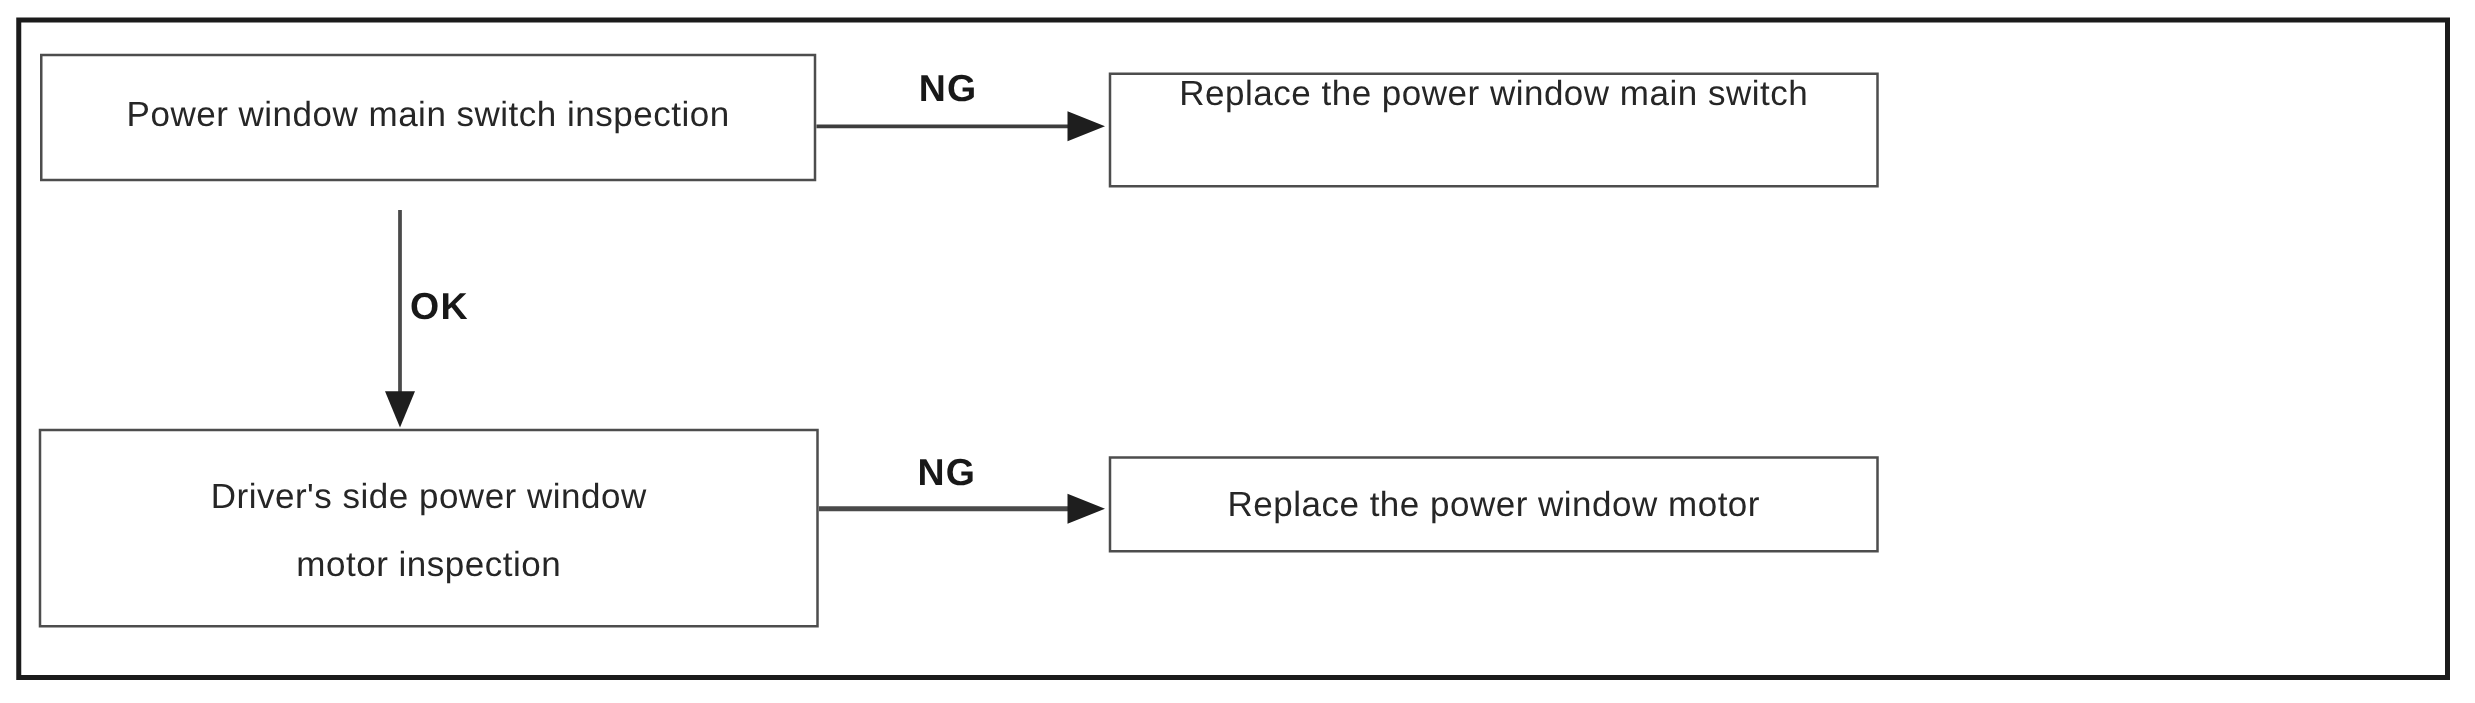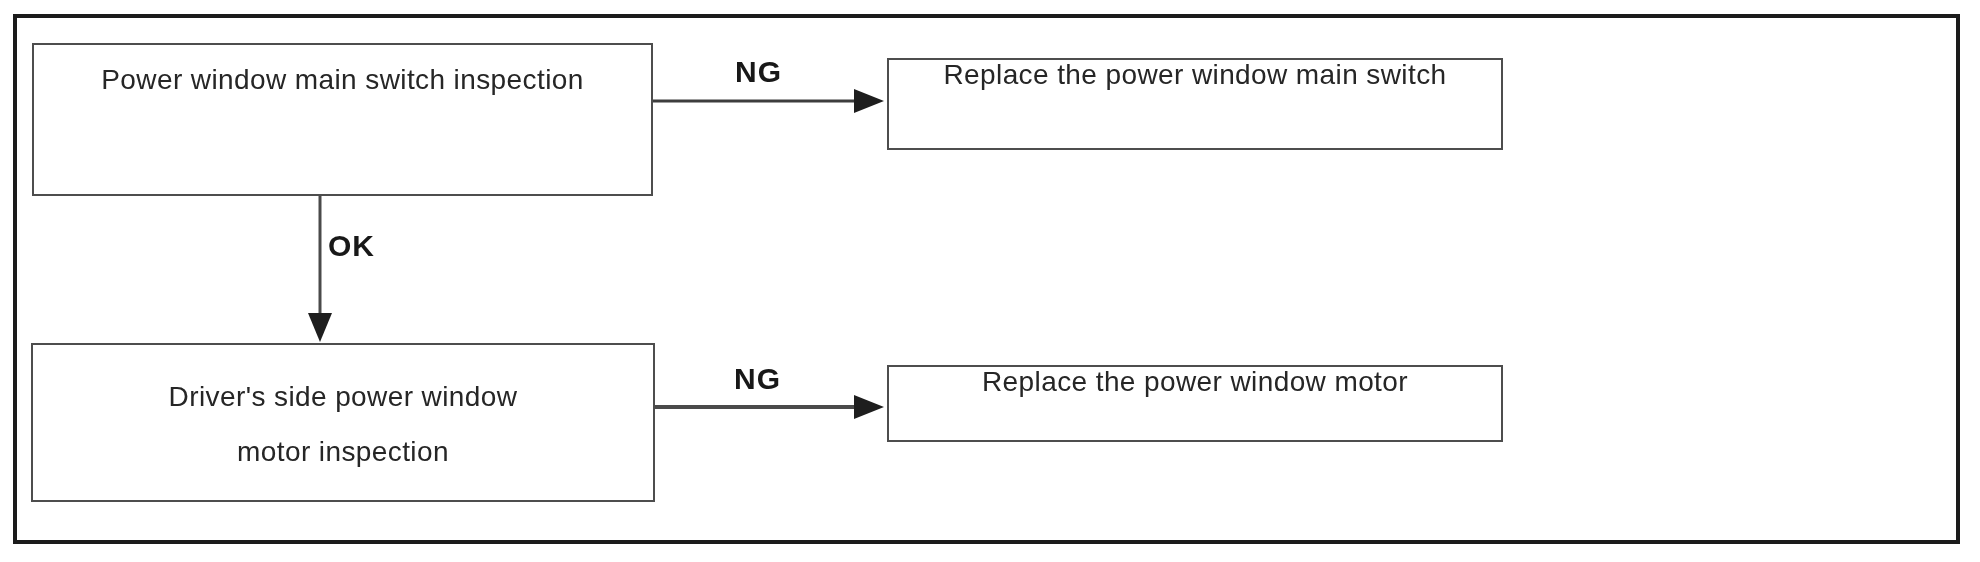--- a/index.html
+++ b/index.html
@@ -32,39 +32,40 @@
     background: #ffffff;
     color: #262626;
     font-size: 28px;
     letter-spacing: 0.4px;
     display: flex;
     flex-direction: column;
     align-items: center;
     text-align: center;
   }
   .node-step1 {
-    left: 32px; top: 43px; width: 621px; height: 153px;
+    left: 32px; top: 43px; width: 621px; height: 102px;
     justify-content: flex-start;
-    padding-top: 20px;
+    padding-top: 32px;
     line-height: 30px;
   }
   .node-action1 {
     left: 887px; top: 58px; width: 616px; height: 92px;
     justify-content: flex-start;
     line-height: 30px;
   }
   .node-step2 {
     left: 31px; top: 343px; width: 624px; height: 159px;
     justify-content: flex-start;
     padding-top: 30px;
     line-height: 43px;
     gap: 12px;
   }
   .node-action2 {
     left: 887px; top: 365px; width: 616px; height: 77px;
+    justify-content: center;
     line-height: 30px;
   }
   .edge-label {
     position: absolute;
     width: 60px;
     color: #181818;
     font-size: 30px;
     font-weight: bold;
     letter-spacing: 1px;
     text-align: left;

